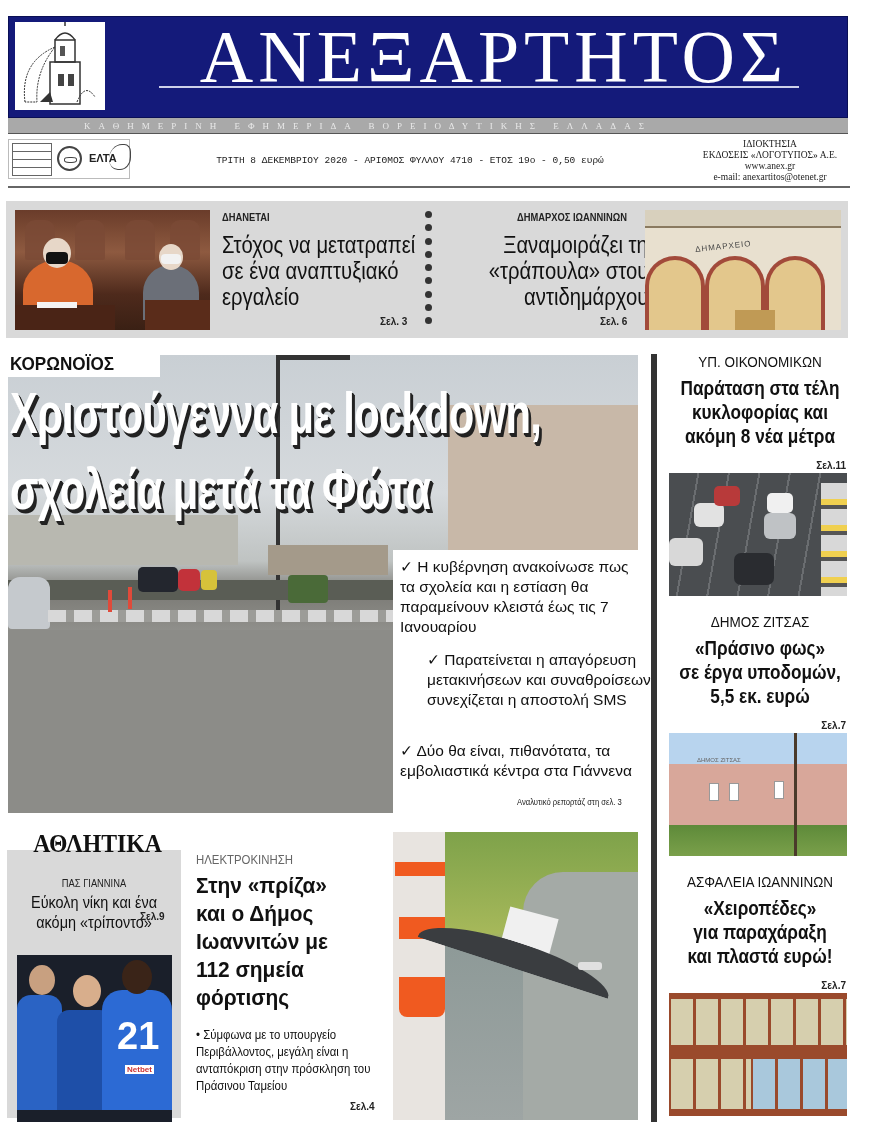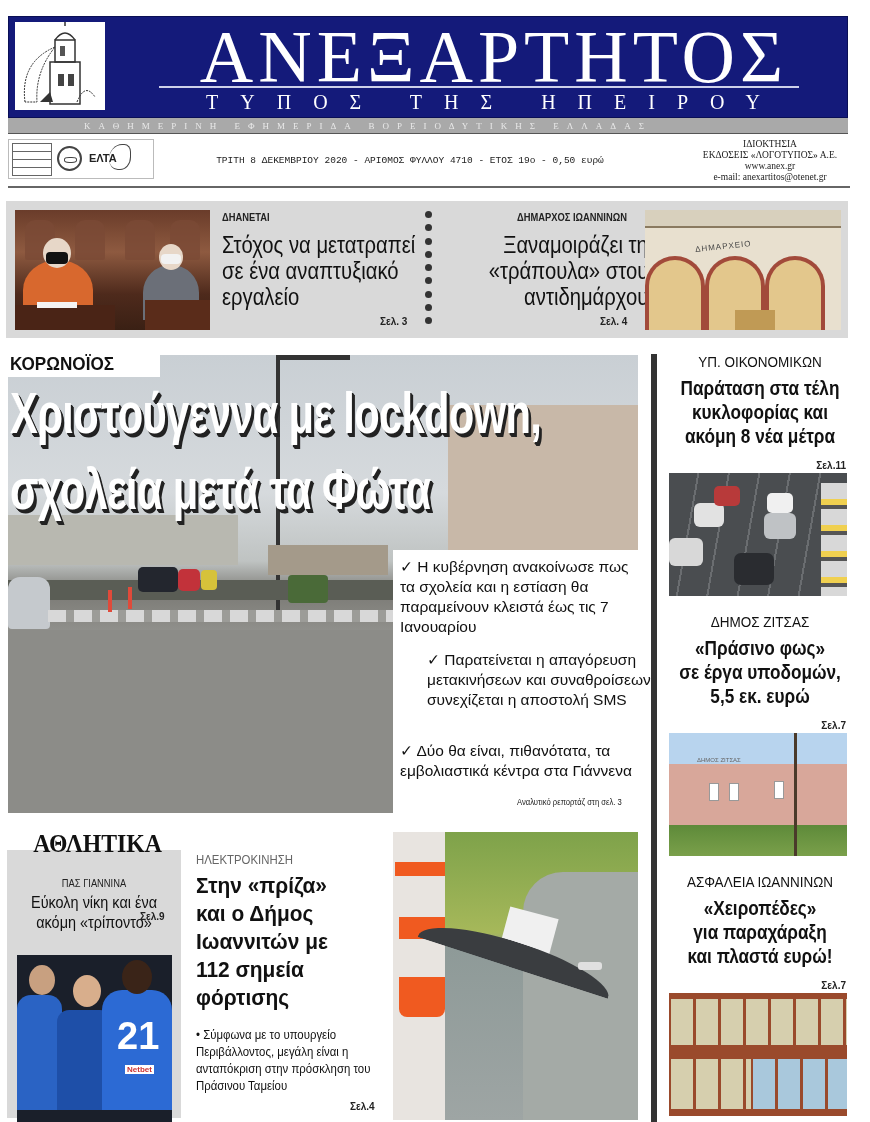--- a/index.html
+++ b/index.html
@@ -11,21 +11,21 @@
   #masthead { left: 8px; top: 16px; width: 840px; height: 102px; background: #141a7a; border: 1px solid #0a0f55; }
   #logo-box { left: 6px; top: 5px; width: 90px; height: 88px; background: #fff; }
   #logo-box svg { width: 100%; height: 100%; }
   #mast-title { left: 140px; top: 0px; width: 690px; text-align: center; font-family: "Liberation Serif", serif; color: #fff; font-size: 74px; letter-spacing: 5px; line-height: 80px; }
   #mast-rule { left: 150px; top: 69px; width: 640px; height: 2px; background: #cdd0ea; }
   #mast-sub { left: 140px; top: 72px; width: 690px; text-align: center; font-family: "Liberation Serif", serif; color: #fff; font-size: 20px; letter-spacing: 22px; line-height: 26px; }
   #grey-strip { left: 8px; top: 118px; width: 840px; height: 16px; background: #a9a9a9; border-bottom: 1px solid #555; }
   #grey-strip span { display: block; text-align: center; font-family: "Liberation Serif", serif; color: #e9e9e9; font-size: 9px; letter-spacing: 8px; line-height: 16px; margin-left: -120px; }
 
   
-  #stamp-box { left: 8px; top: 139px; width: 146px; height: 40px; border: 1px solid #bbb; background: #fff; }
+  #stamp-box { left: 8px; top: 139px; width: 122px; height: 40px; border: 1px solid #bbb; background: #fff; }
   .stamp-table { position: absolute; left: 3px; top: 3px; width: 40px; height: 33px; border: 1px solid #666; font-size: 3px; }
   .stamp-row { border-bottom: 1px solid #666; height: 8px; }
   .stamp-circle { position: absolute; left: 48px; top: 6px; width: 25px; height: 25px; border: 2px solid #444; border-radius: 50%; }
   .stamp-circle::after { content: ""; position: absolute; left: 5px; top: 9px; width: 11px; height: 4px; border: 1px solid #444; border-radius: 40%; }
   .elta { position: absolute; left: 80px; top: 12px; font-weight: bold; font-size: 11px; color: #222; }
   .elta-bird { position: absolute; left: 100px; top: 4px; width: 22px; height: 26px; border: 1px solid #444; border-radius: 60% 30% 50% 40%; border-left: none; }
   #issue-line { left: 150px; top: 155px; width: 520px; text-align: center; font-family: Liberation Mono, monospace; font-size: 9.5px; color: #222; }
   #owner-block { left: 680px; top: 139px; width: 180px; text-align: center; font-family: "Liberation Serif", serif; font-size: 9.5px; line-height: 11px; color: #222; }
   #info-rule { left: 8px; top: 186px; width: 842px; height: 2px; background: #666; }
 
@@ -91,21 +91,20 @@
       <line x1="50" y1="4" x2="50" y2="0" stroke="#333" stroke-width="1.5"></line>
       <rect x="45" y="24" width="5" height="10" fill="#555"></rect>
       <rect x="43" y="52" width="6" height="12" fill="#444"></rect>
       <rect x="53" y="52" width="6" height="12" fill="#444"></rect>
       <path d="M25 80 L35 70 L38 80 Z" fill="#333"></path>
       <path d="M62 80 Q70 60 80 75" fill="none" stroke="#333" stroke-width="1" stroke-dasharray="2 1"></path>
     </svg>
   </div>
   <div id="mast-title" class="abs">ΑΝΕΞΑΡΤΗΤΟΣ</div>
   <div id="mast-rule" class="abs"></div>
-  <div id="mast-sub" class="abs">ΤΥΠΟΣ ΤΗΣ ΗΠΕΙΡΟΥ</div>
 </div>
 <div id="grey-strip" class="abs">
   <span>ΚΑΘΗΜΕΡΙΝΗ ΕΦΗΜΕΡΙΔΑ ΒΟΡΕΙΟΔΥΤΙΚΗΣ ΕΛΛΑΔΑΣ</span>
 </div>
 
 <div id="stamp-box" class="abs">
   <div class="stamp-table">
     <div class="stamp-row"></div>
       <div class="stamp-row"></div>
       <div class="stamp-row"></div>
@@ -159,21 +158,21 @@
     <div class="dot"></div>
     <div class="dot"></div>
 </div>
 
 <div class="kicker" style="left:517px;top:211px;">ΔΗΜΑΡΧΟΣ ΙΩΑΝΝΙΝΩΝ</div>
 <div class="teaser-h" style="left:449px;top:232px;width:209px;text-align:right;transform-origin:right;">
   <div>Ξαναμοιράζει την</div>
   <div>«τράπουλα» στους</div>
   <div>αντιδημάρχους</div>
 </div>
-<div class="sel" style="left:600px;top:316px;">Σελ. 4</div>
+<div class="sel" style="left:600px;top:316px;">Σελ. 6</div>
 
 <div id="teaser2-photo" class="photo">
   <div style="position:absolute;left:0;top:0;width:196px;height:18px;background:#d8d0bd;border-bottom:2px solid #8a7a60;"></div>
   <div style="position:absolute;left:50px;top:32px;font-size:8px;color:#444;letter-spacing:1px;transform:rotate(-6deg);">ΔΗΜΑΡΧΕΙΟ</div>
   <div style="position:absolute;left:0;top:46px;width:60px;height:80px;border:4px solid #a24a3a;border-bottom:none;border-radius:30px 30px 0 0;background:#e3c78c;"></div>
   <div style="position:absolute;left:60px;top:46px;width:60px;height:80px;border:4px solid #a24a3a;border-bottom:none;border-radius:30px 30px 0 0;background:#e3c78c;"></div>
   <div style="position:absolute;left:120px;top:46px;width:60px;height:80px;border:4px solid #a24a3a;border-bottom:none;border-radius:30px 30px 0 0;background:#e3c78c;"></div>
   <div style="position:absolute;left:90px;top:100px;width:40px;height:20px;background:#c09a55;"></div>
 </div>
 

